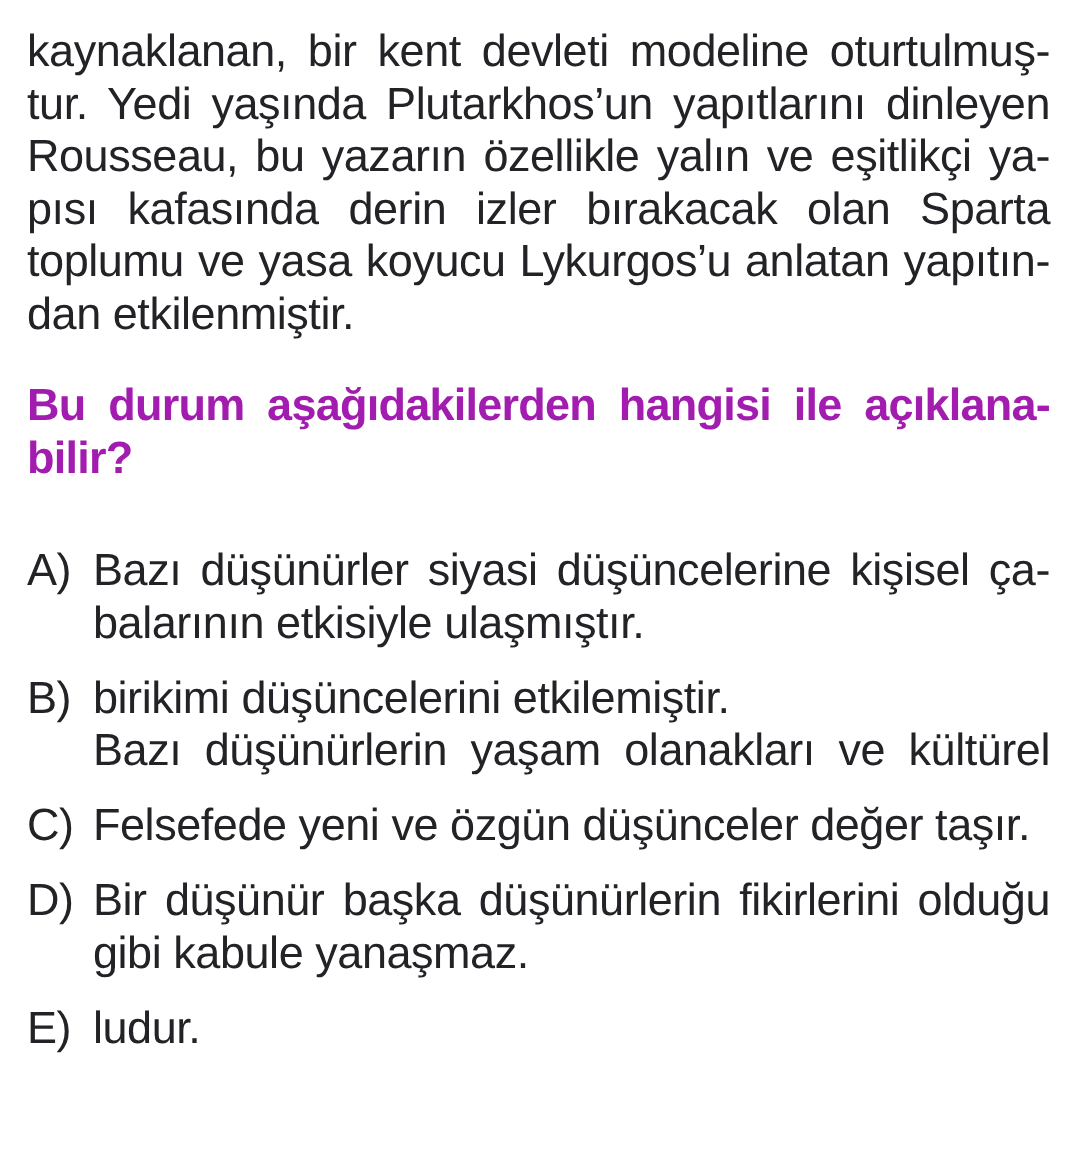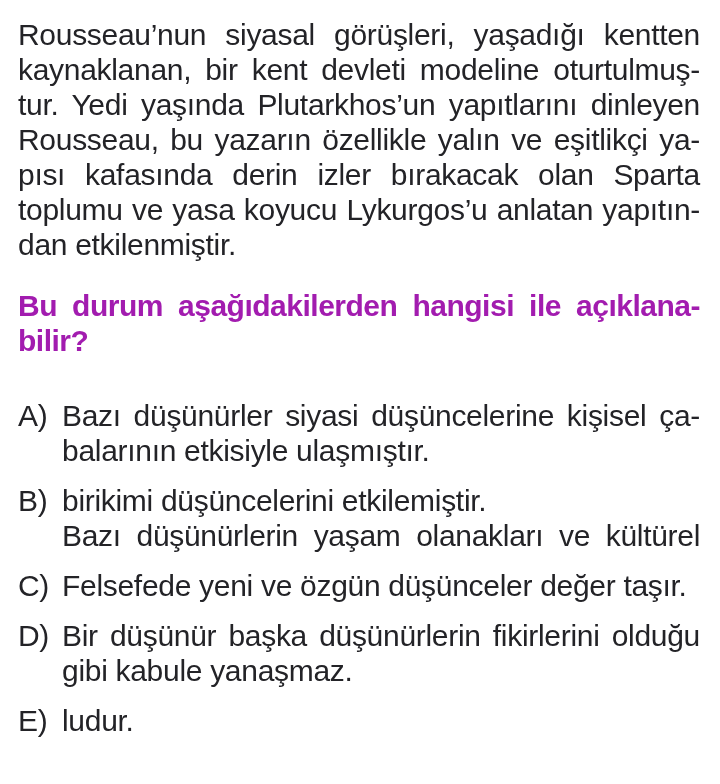--- a/index.html
+++ b/index.html
@@ -57,21 +57,20 @@
     flex: 1 1 auto;
     min-width: 0;
   }
 </style>
 </head>
 <body>
 
 <div class="page">
 
   <div class="passage">
-    <span class="line stretch">Rousseau’nun siyasal görüşleri, yaşadığı kentten</span>
     <span class="line stretch">kaynaklanan, bir kent devleti modeline oturtulmuş-</span>
     <span class="line stretch">tur. Yedi yaşında Plutarkhos’un yapıtlarını dinleyen</span>
     <span class="line stretch">Rousseau, bu yazarın özellikle yalın ve eşitlikçi ya-</span>
     <span class="line stretch">pısı kafasında derin izler bırakacak olan Sparta</span>
     <span class="line stretch">toplumu ve yasa koyucu Lykurgos’u anlatan yapıtın-</span>
     <span class="line">dan etkilenmiştir.</span>
   </div>
 
   <div class="question">
     <span class="line stretch">Bu durum aşağıdakilerden hangisi ile açıklana-</span>

